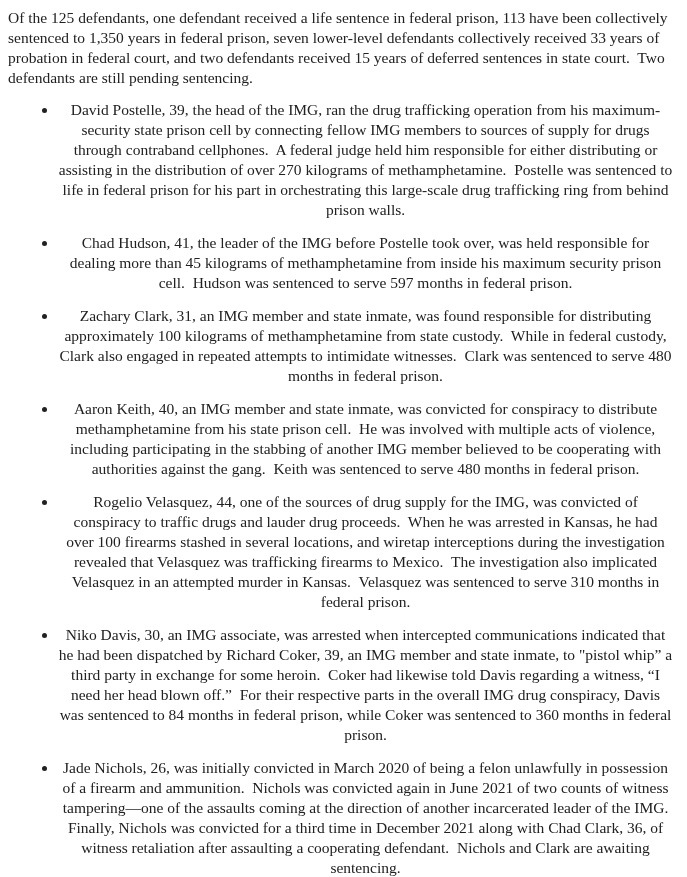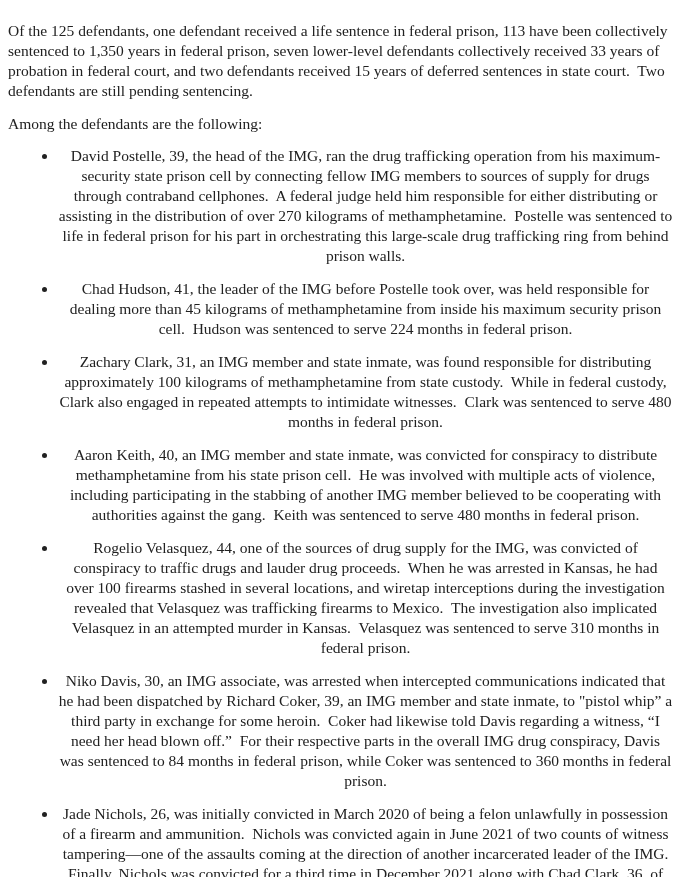--- a/index.html
+++ b/index.html
@@ -15,21 +15,21 @@
     width: 687px;
     min-height: 877px;
     padding: 8px 14px 10px 8px;
     font-family: "Liberation Serif", "DejaVu Serif", serif;
     font-size: 15.5px;
     line-height: 20px;
     color: #212121;
     -webkit-font-smoothing: antialiased;
   }
   .para {
-    margin: 13px 0 12px 0;
+    margin: 0 0 12px 0;
     white-space: pre-wrap;
   }
   .defendant-list {
     margin: 0;
     padding: 0 0 0 50px;
     list-style: disc outside;
   }
   .defendant {
     margin: 0 0 13px 0;
     white-space: pre-wrap;
@@ -38,24 +38,23 @@
   .defendant:last-child {
     margin-bottom: 0;
   }
 </style>
 </head>
 <body>
 
 <div class="doc">
   <p class="para">Of the 125 defendants, one defendant received a life sentence in federal prison, 113 have been collectively sentenced to 1,350 years in federal prison, seven lower-level defendants collectively received 33 years of probation in federal court, and two defendants received 15 years of deferred sentences in state court.  Two defendants are still pending sentencing.</p>
 
-  <p class="para">Among the defendants are the following:</p>
 
   <ul class="defendant-list">
     <li class="defendant">David Postelle, 39, the head of the IMG, ran the drug trafficking operation from his maximum-security state prison cell by connecting fellow IMG members to sources of supply for drugs through contraband cellphones.  A federal judge held him responsible for either distributing or assisting in the distribution of over 270 kilograms of methamphetamine.  Postelle was sentenced to life in federal prison for his part in orchestrating this large-scale drug trafficking ring from behind prison walls.</li>
-    <li class="defendant">Chad Hudson, 41, the leader of the IMG before Postelle took over, was held responsible for dealing more than 45 kilograms of methamphetamine from inside his maximum security prison cell.  Hudson was sentenced to serve 224 months in federal prison.</li>
+    <li class="defendant">Chad Hudson, 41, the leader of the IMG before Postelle took over, was held responsible for dealing more than 45 kilograms of methamphetamine from inside his maximum security prison cell.  Hudson was sentenced to serve 597 months in federal prison.</li>
     <li class="defendant">Zachary Clark, 31, an IMG member and state inmate, was found responsible for distributing approximately 100 kilograms of methamphetamine from state custody.  While in federal custody, Clark also engaged in repeated attempts to intimidate witnesses.  Clark was sentenced to serve 480 months in federal prison.</li>
     <li class="defendant">Aaron Keith, 40, an IMG member and state inmate, was convicted for conspiracy to distribute methamphetamine from his state prison cell.  He was involved with multiple acts of violence, including participating in the stabbing of another IMG member believed to be cooperating with authorities against the gang.  Keith was sentenced to serve 480 months in federal prison.</li>
     <li class="defendant">Rogelio Velasquez, 44, one of the sources of drug supply for the IMG, was convicted of conspiracy to traffic drugs and lauder drug proceeds.  When he was arrested in Kansas, he had over 100 firearms stashed in several locations, and wiretap interceptions during the investigation revealed that Velasquez was trafficking firearms to Mexico.  The investigation also implicated Velasquez in an attempted murder in Kansas.  Velasquez was sentenced to serve 310 months in federal prison.</li>
     <li class="defendant">Niko Davis, 30, an IMG associate, was arrested when intercepted communications indicated that he had been dispatched by Richard Coker, 39, an IMG member and state inmate, to "pistol whip” a third party in exchange for some heroin.  Coker had likewise told Davis regarding a witness, “I need her head blown off.”  For their respective parts in the overall IMG drug conspiracy, Davis was sentenced to 84 months in federal prison, while Coker was sentenced to 360 months in federal prison.</li>
     <li class="defendant">Jade Nichols, 26, was initially convicted in March 2020 of being a felon unlawfully in possession of a firearm and ammunition.  Nichols was convicted again in June 2021 of two counts of witness tampering—one of the assaults coming at the direction of another incarcerated leader of the IMG.  Finally, Nichols was convicted for a third time in December 2021 along with Chad Clark, 36, of witness retaliation after assaulting a cooperating defendant.  Nichols and Clark are awaiting sentencing.</li>
   </ul>
 </div>
 
 </body></html>

